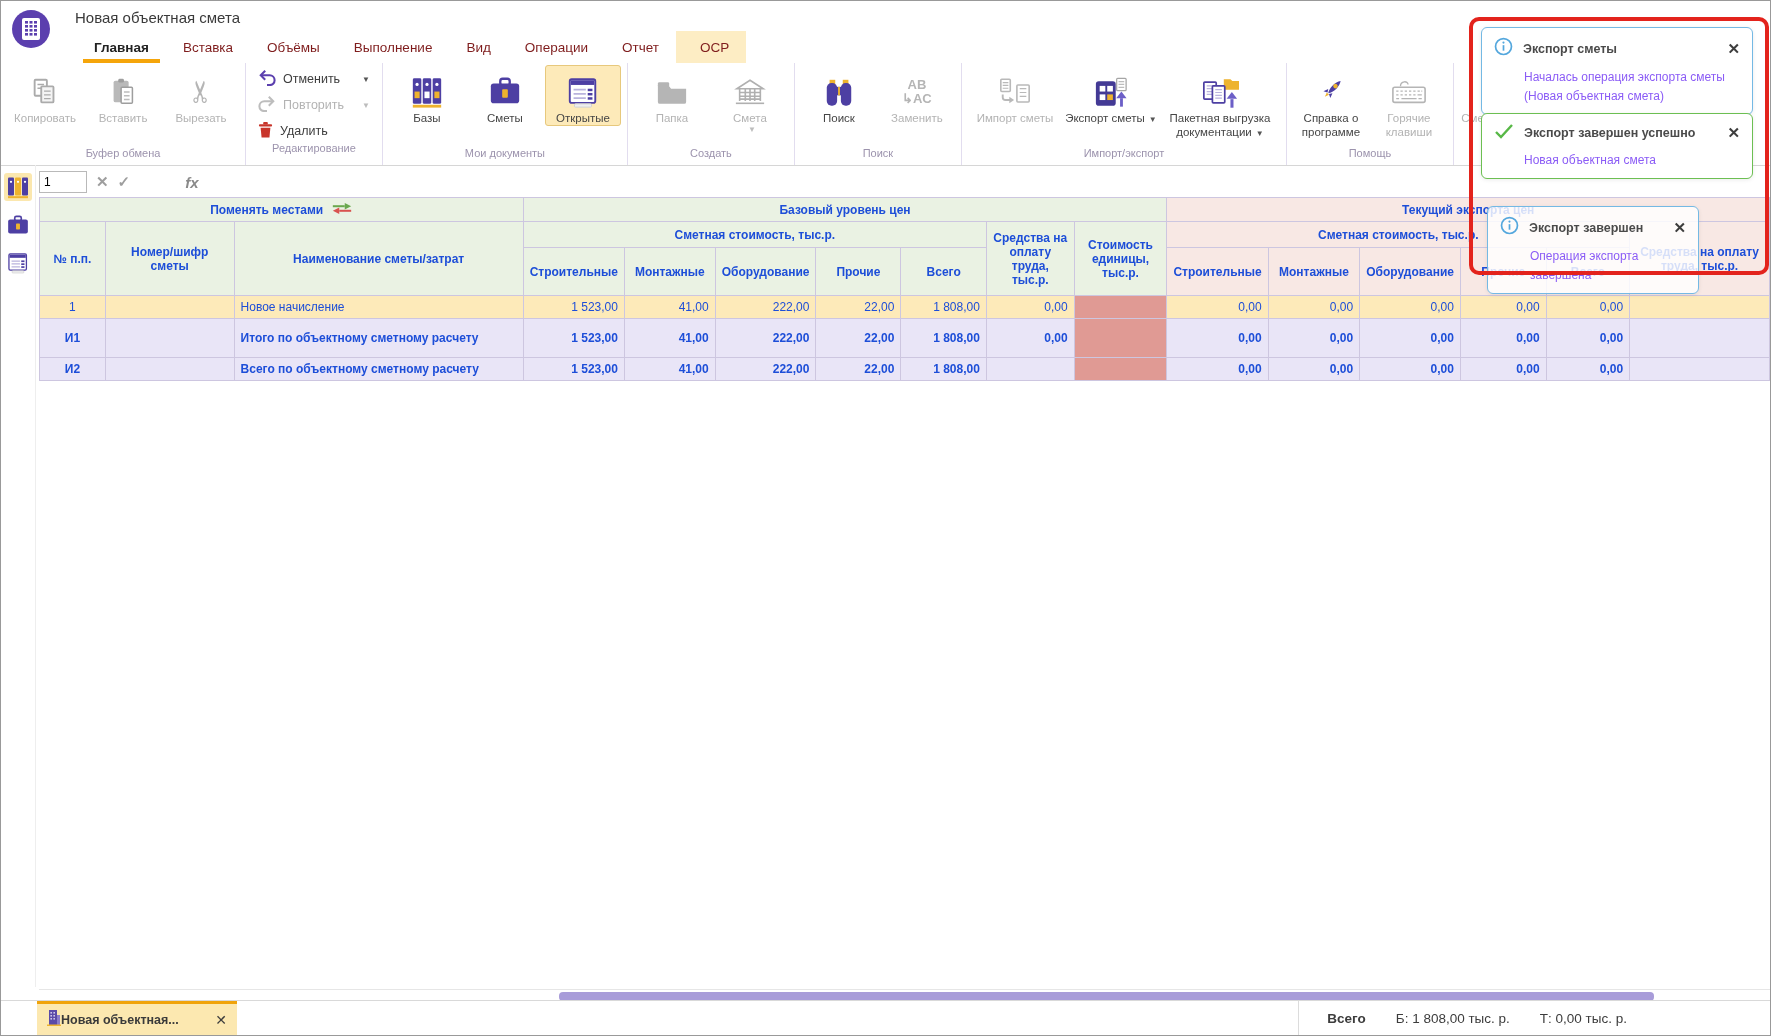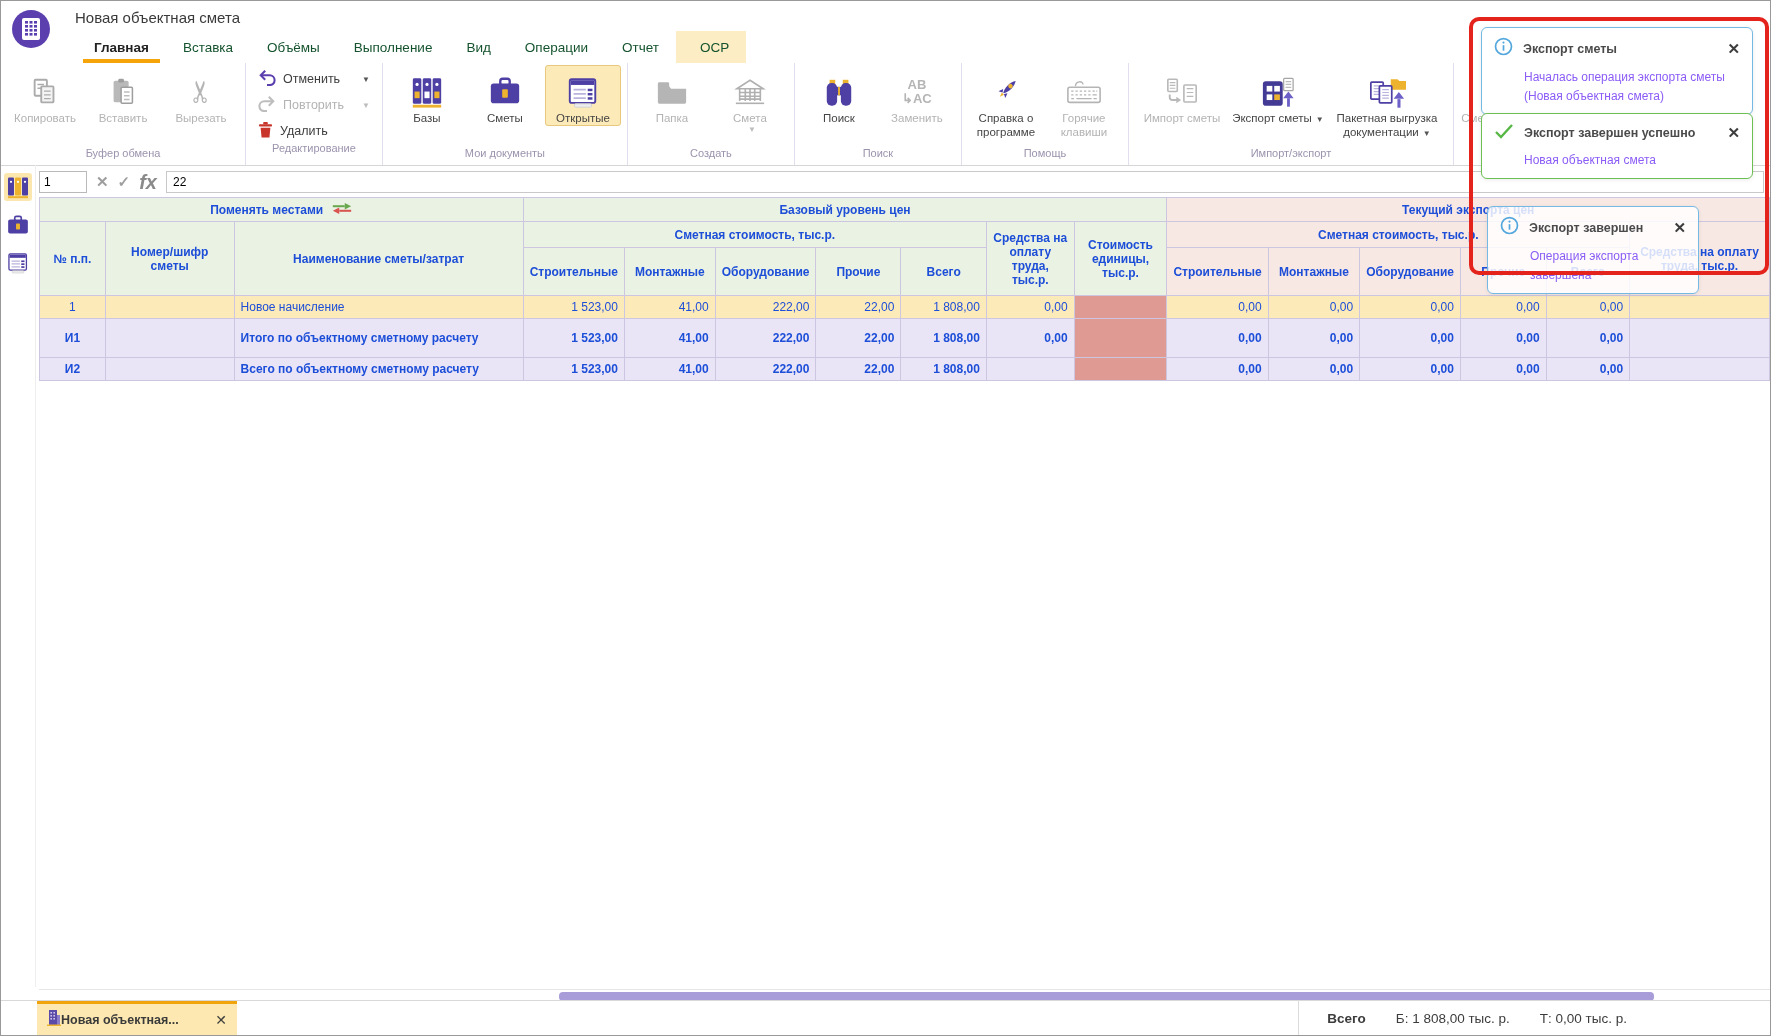--- a/index.html
+++ b/index.html
@@ -2,21 +2,21 @@
 <html><head>
 <meta charset="utf-8">
 <style>
   html,body{margin:0;padding:0;background:#e9e9e9;font-family:"Liberation Sans",sans-serif;}
   .app{position:relative;width:1771px;height:1036px;background:#fff;border:1px solid #999;overflow:hidden;box-sizing:border-box;}
 
   
   .logo{position:absolute;left:10px;top:8px;width:40px;height:40px;z-index:6;}
   .wtitle{position:absolute;left:74px;top:8px;font-size:15px;color:#3a3a3a;}
   .tabs{position:absolute;left:76px;top:30px;height:32px;display:flex;align-items:stretch;}
-  .tab{display:flex;align-items:center;padding:0 17px;font-size:13.5px;color:#14532d;position:relative;cursor:default;}
+  .tab{display:flex;align-items:center;padding:0 17px;font-size:13.5px;color:#7f1d1d;position:relative;cursor:default;}
   .tab.active{font-weight:bold;color:#222;}
   .tab.active::after{content:"";position:absolute;left:6px;right:6px;bottom:0;height:4px;background:#f5a50a;}
   .tab.hl{background:#fdedc4;padding-left:24px;}
 
   
   .ribbon{position:absolute;top:62px;left:0;right:0;height:102px;border-bottom:1px solid #d6d6d6;display:flex;background:#fff;}
   .rgroup{display:flex;flex-direction:column;padding:2px 6px 0;border-right:1px solid #e2ddef;}
   .rbtns{display:flex;flex:1;align-items:flex-start;gap:2px;}
   .rlabel{text-align:center;font-size:11px;color:#9c93ad;padding:1px 0 4px;min-height:14px;}
   .rbtn{width:74px;display:flex;flex-direction:column;align-items:center;font-size:11.5px;color:#454545;text-align:center;padding-top:7px;line-height:1.25;border:1px solid transparent;border-radius:3px;}
@@ -30,21 +30,21 @@
   .editcol{display:flex;flex-direction:column;justify-content:center;gap:6px;padding:4px 6px 0;}
   .editrow{display:flex;align-items:center;gap:7px;font-size:12.5px;color:#3d3d3d;}
   .editrow.dis{color:#b3b3b3;}
   .editrow .sp{flex:1;}
   .scis{font-size:30px;color:#b5b5b5;display:inline-block;transform:rotate(-90deg);}
 
   
   .fbar{position:absolute;top:168px;left:38px;right:6px;height:26px;display:flex;align-items:center;gap:9px;}
   .cellref{width:38px;height:20px;border:1px solid #b9b9b9;font-size:12px;padding:0 4px;font-family:"Liberation Sans",sans-serif;}
   .fico{color:#9e9e9e;font-size:15px;font-weight:bold;}
-  .fxi{color:#8a8a8a;font-weight:bold;font-style:italic;font-size:20px;}
+  .fxi{color:#8a8a8a;font-weight:bold;font-style:italic;font-size:15px;margin-left:46px;}
   .fval{flex:1;height:20px;border:1px solid #c9c9c9;font-size:12px;padding:0 6px;font-family:"Liberation Sans",sans-serif;}
 
   
   .sidebar{position:absolute;left:0;top:164px;width:34px;bottom:48px;display:flex;flex-direction:column;align-items:center;padding-top:8px;gap:10px;border-right:1px solid #eee;}
   .sico{width:28px;height:28px;display:flex;align-items:center;justify-content:center;border-radius:3px;}
   .sico.on{background:#fbe7ae;}
 
   
   .gridwrap{position:absolute;left:38px;top:196px;right:0;overflow:hidden;}
   table{border-collapse:collapse;table-layout:fixed;font-size:12px;color:#1d4ed8;}
@@ -279,53 +279,20 @@
               <span style="font-weight:bold;color:#b5b5b5;font-size:13px;line-height:1.1;">AB<br>↳AC</span>
             </span>
           <span>Заменить</span>
         </div>
       </div>
       <div class="rlabel">Поиск</div>
     </div>
 
     <div class="rgroup">
       <div class="rbtns">
-        <div class="rbtn">
-          <span class="ric">
-              <svg width="34" height="33" viewBox="0 0 34 34">
-                <g transform="rotate(45 17 15)">
-                  <path d="M17 1c3.4 4.5 3.4 13.5 0 18-3.4-4.5-3.4-13.5 0-18z" fill="#4d3fa3"></path>
-                  <circle cx="17" cy="8.5" r="2.3" fill="#eeb32e"></circle>
-                  <path d="M13.9 16 12 21l4-2zM20.1 16 22 21l-4-2z" fill="#4d3fa3"></path>
-                  <path d="M15.5 19.5 17 24l1.5-4.5z" fill="#eeb32e"></path>
-                </g>
-              </svg>
-            </span>
-          <span>Справка о программе</span>
-        </div>
-        <div class="rbtn dis">
-          <span class="ric">
-              <svg width="36" height="30" viewBox="0 0 38 30" fill="none" stroke="#b5b5b5">
-                <path d="M10 9c0-6 8-6 8-2" stroke-width="1.4"></path>
-                <rect x="2" y="10" width="34" height="16" rx="2" stroke-width="1.7"></rect>
-                <g stroke-width="1.3">
-                  <path d="M5.5 14h2.4M10 14h2.4M14.5 14h2.4M19 14h2.4M23.5 14h2.4M28 14h2.4M32 14h1"></path>
-                  <path d="M5.5 18h2.4M10 18h2.4M14.5 18h2.4M19 18h2.4M23.5 18h2.4M28 18h4.5"></path>
-                  <path d="M5.5 22h3M11 22h16M29 22h3.5"></path>
-                </g>
-              </svg>
-            </span>
-          <span>Горячие клавиши</span>
-        </div>
-      </div>
-      <div class="rlabel">Помощь</div>
-    </div>
-
-    <div class="rgroup">
-      <div class="rbtns">
         <div class="rbtn med dis">
           <span class="ric">
               <svg width="34" height="31" viewBox="0 0 36 32" fill="none" stroke="#b9b9b9" stroke-width="1.7">
                 <rect x="3" y="2" width="10" height="13" rx="1"></rect>
                 <path d="M5 5.5h6M5 8.5h6M5 11.5h6" stroke-width="1.3"></path>
                 <path d="M5 18v3a3 3 0 0 0 3 3h6" stroke-width="2"></path>
                 <path d="M12 20.5 17 24l-5 3.5z" fill="#b9b9b9" stroke="none"></path>
                 <rect x="20" y="8" width="13" height="18" rx="1"></rect>
                 <path d="M23 12h7M23 16h7M23 20h7" stroke-width="1.3"></path>
               </svg>
@@ -357,20 +324,53 @@
                 <rect x="12" y="10" width="13" height="18" rx="1" fill="#fff" stroke="#4d3fa3" stroke-width="1.8"></rect>
                 <path d="M15 14h7M15 17h7M15 20h7M15 23h7" stroke="#b9b3dd" stroke-width="1.3"></path>
                 <rect x="31" y="24" width="3.2" height="9" fill="#6c5fc7"></rect>
                 <path d="M32.5 16.5 27 23.5h11z" fill="#6c5fc7"></path>
               </svg>
             </span>
           <span><span>Пакетная выгрузка документации</span><span class="caret">▼</span></span>
         </div>
       </div>
       <div class="rlabel">Импорт/экспорт</div>
+    </div>
+
+    <div class="rgroup">
+      <div class="rbtns">
+        <div class="rbtn">
+          <span class="ric">
+              <svg width="34" height="33" viewBox="0 0 34 34">
+                <g transform="rotate(45 17 15)">
+                  <path d="M17 1c3.4 4.5 3.4 13.5 0 18-3.4-4.5-3.4-13.5 0-18z" fill="#4d3fa3"></path>
+                  <circle cx="17" cy="8.5" r="2.3" fill="#eeb32e"></circle>
+                  <path d="M13.9 16 12 21l4-2zM20.1 16 22 21l-4-2z" fill="#4d3fa3"></path>
+                  <path d="M15.5 19.5 17 24l1.5-4.5z" fill="#eeb32e"></path>
+                </g>
+              </svg>
+            </span>
+          <span>Справка о программе</span>
+        </div>
+        <div class="rbtn dis">
+          <span class="ric">
+              <svg width="36" height="30" viewBox="0 0 38 30" fill="none" stroke="#b5b5b5">
+                <path d="M10 9c0-6 8-6 8-2" stroke-width="1.4"></path>
+                <rect x="2" y="10" width="34" height="16" rx="2" stroke-width="1.7"></rect>
+                <g stroke-width="1.3">
+                  <path d="M5.5 14h2.4M10 14h2.4M14.5 14h2.4M19 14h2.4M23.5 14h2.4M28 14h2.4M32 14h1"></path>
+                  <path d="M5.5 18h2.4M10 18h2.4M14.5 18h2.4M19 18h2.4M23.5 18h2.4M28 18h4.5"></path>
+                  <path d="M5.5 22h3M11 22h16M29 22h3.5"></path>
+                </g>
+              </svg>
+            </span>
+          <span>Горячие клавиши</span>
+        </div>
+      </div>
+      <div class="rlabel">Помощь</div>
     </div>
 
     <div class="rgroup">
       <div class="rbtns">
         <div class="rbtn dis">
           <span class="ric">
               <svg width="32" height="33" viewBox="0 0 34 34" fill="none" stroke="#b5b5b5">
                 <rect x="6" y="2" width="21" height="27" rx="2.5" stroke-width="2"></rect>
                 <rect x="10" y="6" width="13" height="5" fill="#b5b5b5" stroke="none"></rect>
                 <g fill="#b5b5b5" stroke="none">
@@ -391,21 +391,20 @@
       </div>
       <div class="rlabel"></div>
     </div>
   </div>
 
   <div class="fbar">
     <input class="cellref" value="1" style="">
     <span class="fico">✕</span>
     <span class="fico">✓</span>
     <span class="fxi">fx</span>
-    <input class="fval" value="22" style="">
   </div>
 
   <div class="sidebar">
     <span class="sico on">
         <svg width="24" height="23" viewBox="0 0 36 34">
           <rect x="3" y="2" width="9" height="27" rx="1.5" fill="#4d3fa3"></rect>
           <rect x="13.5" y="2" width="9" height="27" rx="1.5" fill="#eeb32e"></rect>
           <rect x="24" y="2" width="9" height="27" rx="1.5" fill="#4d3fa3"></rect>
           <circle cx="7.5" cy="8.5" r="1.7" fill="#fff"></circle>
           <circle cx="18" cy="8.5" r="1.7" fill="#fff"></circle>

